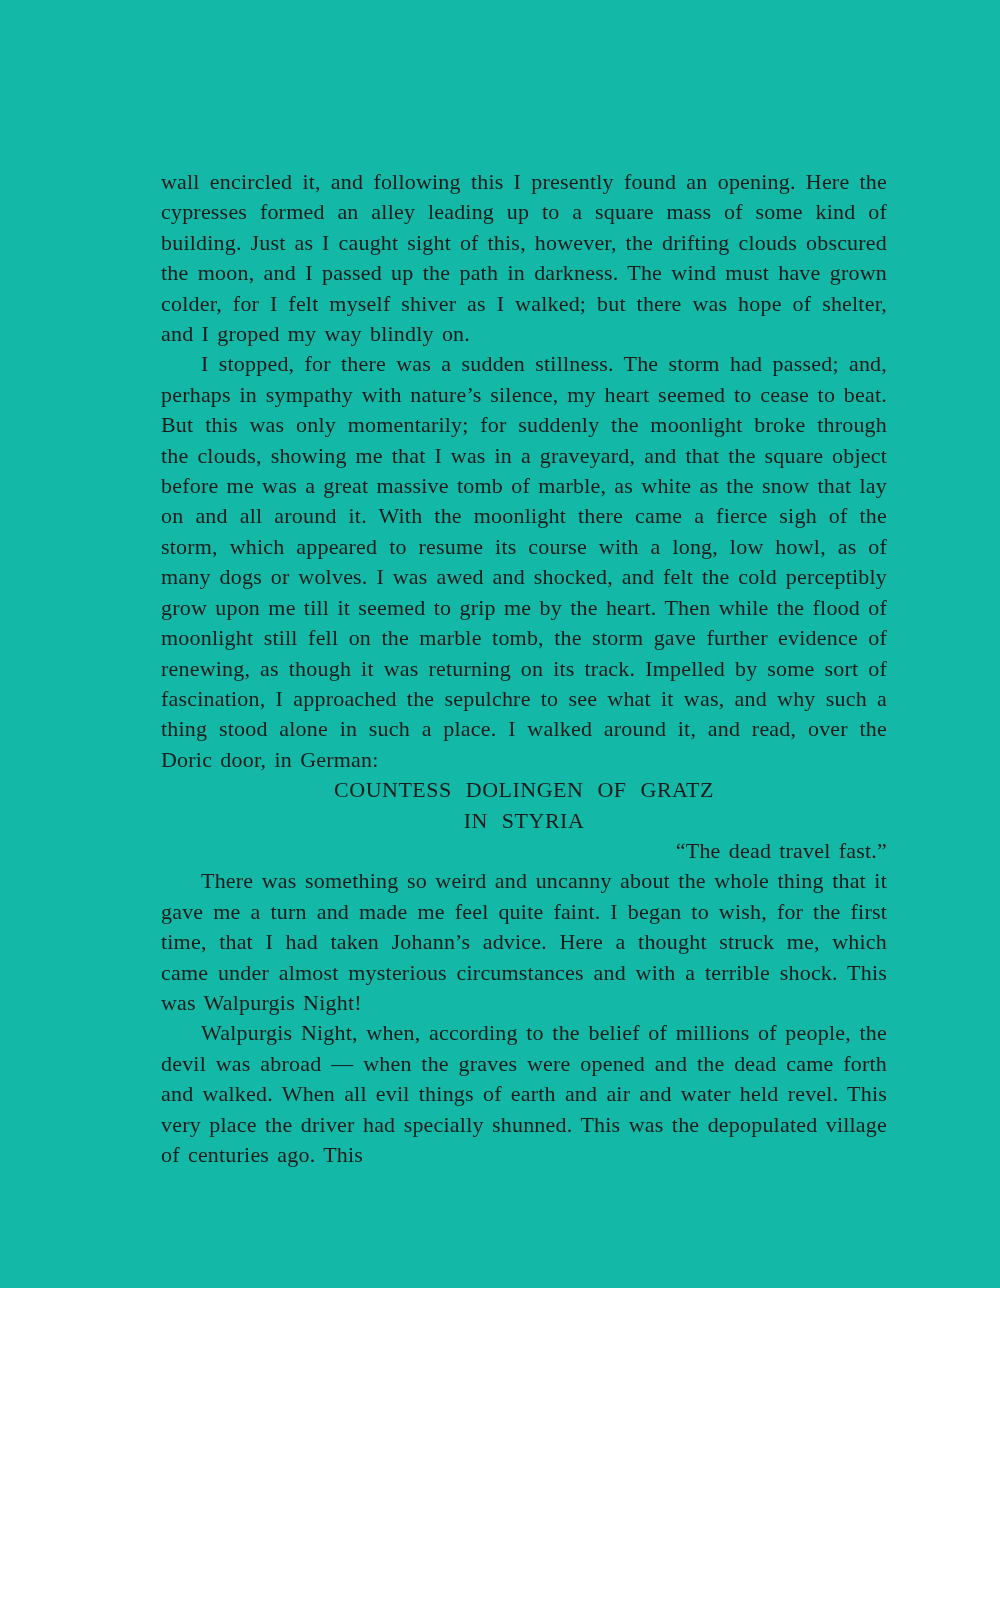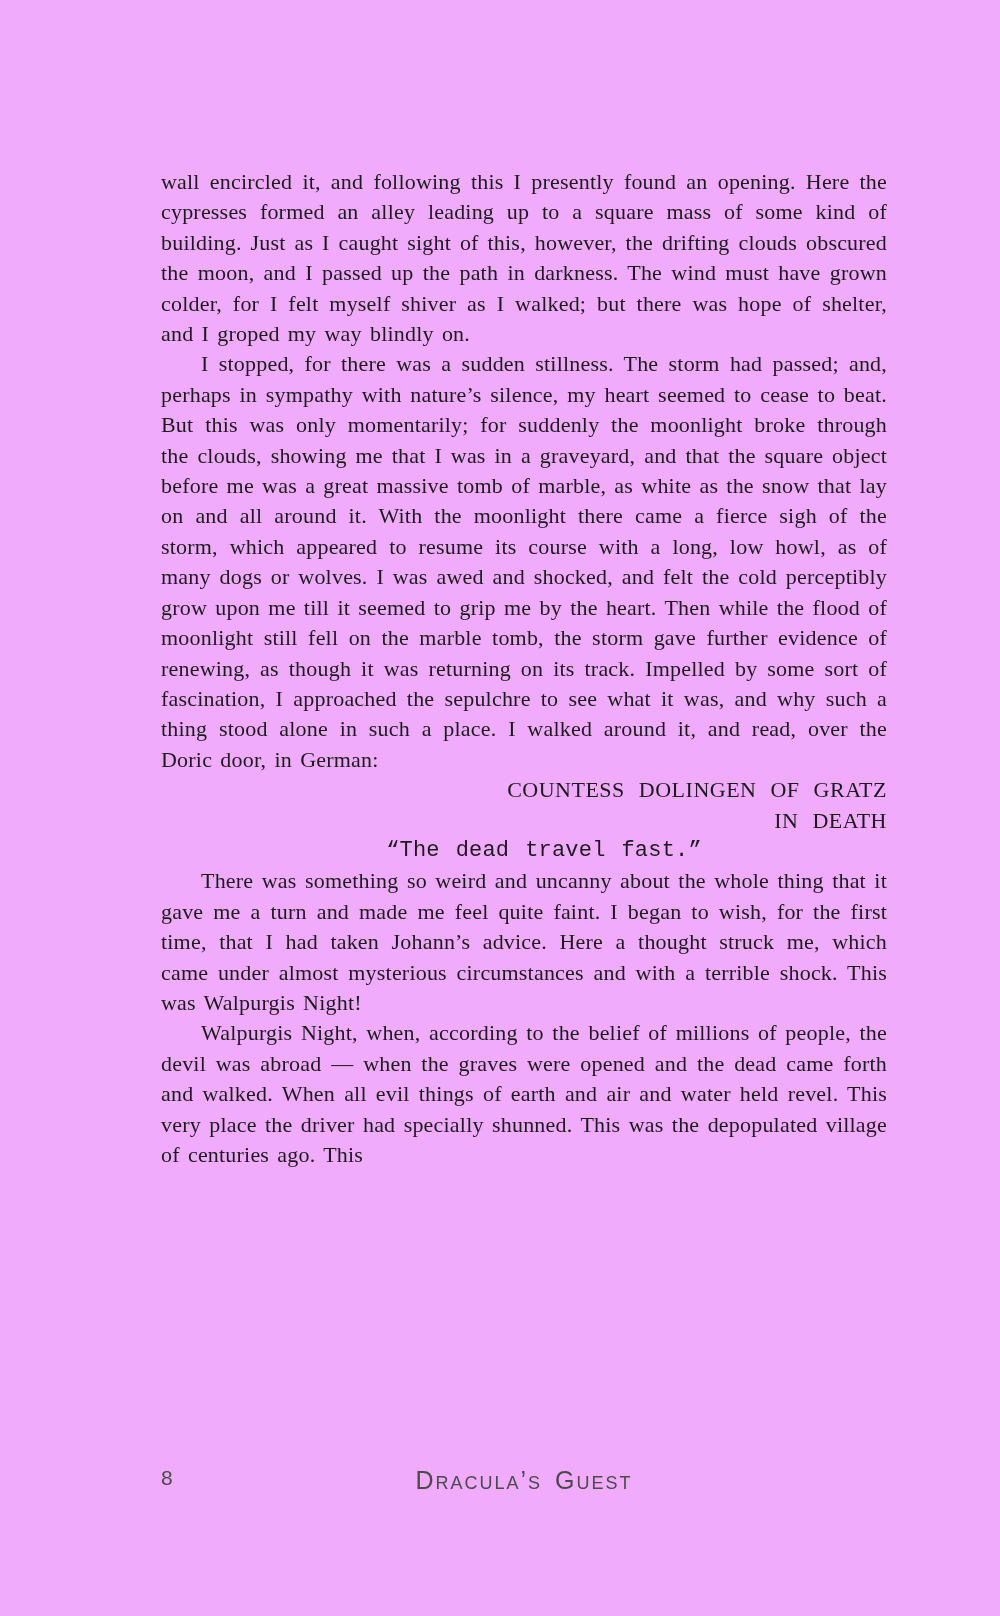--- a/index.html
+++ b/index.html
@@ -3,22 +3,22 @@
 <meta charset="utf-8">
 <style>
   html, body {
     margin: 0;
     padding: 0;
     background: #ffffff;
   }
   .page {
     position: relative;
     width: 1000px;
-    height: 1616px;
-    background: #f0abfc;
+    height: 1288px;
+    background: #14b8a6;
     overflow: hidden;
   }
   .text-block {
     position: absolute;
     left: 161px;
     top: 167px;
     width: 726px;
     font-family: "Liberation Serif", "DejaVu Serif", serif;
     font-size: 22px;
     line-height: 30.4px;
@@ -28,29 +28,28 @@
   .text-block p {
     margin: 0;
     padding: 0;
     word-spacing: 2.5px;
     letter-spacing: 0.2px;
   }
   p.indent {
     text-indent: 40px;
   }
   p.center-caps {
-    text-align: right;
+    text-align: center;
     text-indent: 0;
     word-spacing: 8px;
     letter-spacing: 0.5px;
   }
   p.quote-line {
-    text-align: center;
+    text-align: right;
     text-indent: 40px;
-    font-family: Liberation Mono, monospace;
   }
   .footer {
     position: absolute;
     left: 161px;
     top: 1466px;
     width: 726px;
     height: 30px;
     font-family: "Liberation Sans", "DejaVu Sans", sans-serif;
     color: #4a4a4a;
   }
@@ -78,21 +77,21 @@
 <div class="page">
 
   <div class="text-block">
 
     <p>wall encircled it, and following this I presently found an opening. Here the cypresses formed an alley leading up to a square mass of some kind of building. Just as I caught sight of this, however, the drifting clouds obscured the moon, and I passed up the path in darkness. The wind must have grown colder, for I felt myself shiver as I walked; but there was hope of shelter, and I groped my way blindly on.</p>
 
     <p class="indent">I stopped, for there was a sudden stillness. The storm had passed; and, perhaps in sympathy with nature’s silence, my heart seemed to cease to beat. But this was only momentarily; for suddenly the moonlight broke through the clouds, showing me that I was in a graveyard, and that the square object before me was a great massive tomb of marble, as white as the snow that lay on and all around it. With the moonlight there came a fierce sigh of the storm, which appeared to resume its course with a long, low howl, as of many dogs or wolves. I was awed and shocked, and felt the cold perceptibly grow upon me till it seemed to grip me by the heart. Then while the flood of moonlight still fell on the marble tomb, the storm gave further evidence of renewing, as though it was returning on its track. Impelled by some sort of fascination, I approached the sepulchre to see what it was, and why such a thing stood alone in such a place. I walked around it, and read, over the Doric door, in German:</p>
 
     <p class="center-caps">COUNTESS DOLINGEN OF GRATZ</p>
 
-    <p class="center-caps">IN DEATH</p>
+    <p class="center-caps">IN STYRIA</p>
 
 
 
 
     <p class="quote-line">“The dead travel fast.”</p>
 
     <p class="indent">There was something so weird and uncanny about the whole thing that it gave me a turn and made me feel quite faint. I began to wish, for the first time, that I had taken Johann’s advice. Here a thought struck me, which came under almost mysterious circumstances and with a terrible shock. This was Walpurgis Night!</p>
 
     <p class="indent">Walpurgis Night, when, according to the belief of millions of people, the devil was abroad — when the graves were opened and the dead came forth and walked. When all evil things of earth and air and water held revel. This very place the driver had specially shunned. This was the depopulated village of centuries ago. This</p>
 

